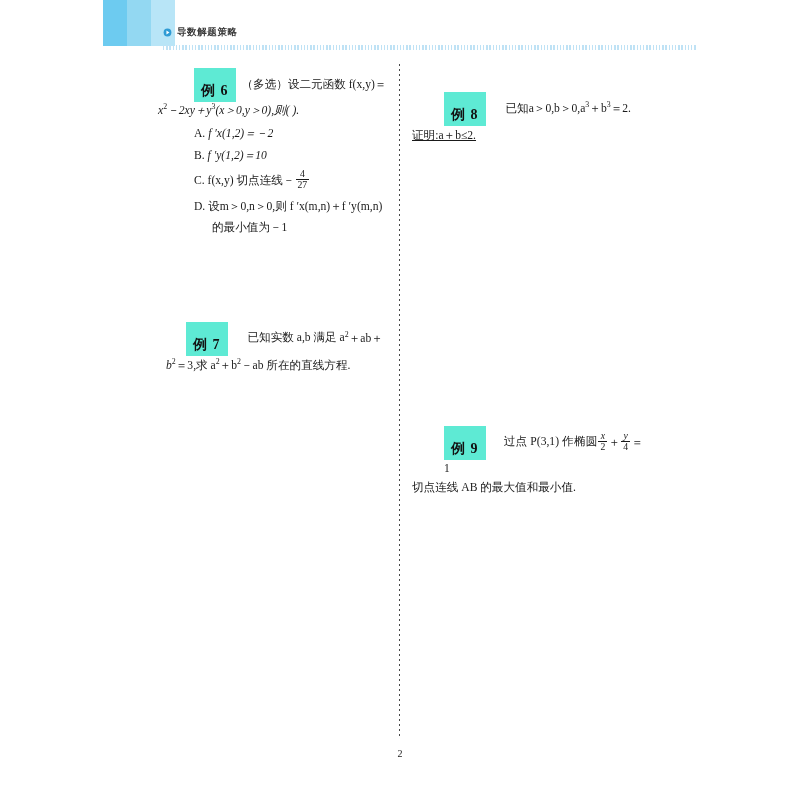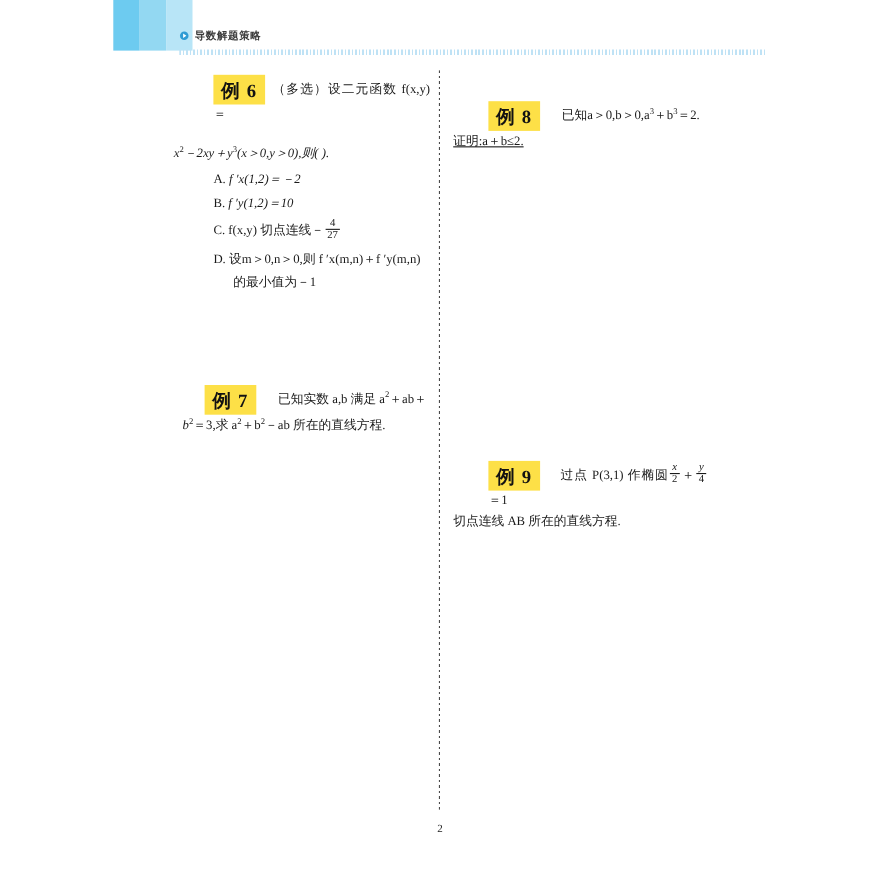--- a/index.html
+++ b/index.html
@@ -94,27 +94,27 @@
     position: absolute;
     width: 215px;
   }
   .col-left  { left: 176px; top: 68px; }
   .col-right { left: 428px; top: 68px; margin-top: 24px; }
 
   
   .example { position: relative; }
   .ex-badge {
     display: inline-block;
-    background: #fde047;
+    background: #5eead4;
     color: #121212;
     font-family: "Liberation Serif", "DejaVu Serif", serif;
     font-weight: bold;
-    font-size: 17px;
+    font-size: 14px;
     line-height: 1;
-    padding: 6px 7px 4px 7px;
+    padding: 16px 7px 4px 7px;
     letter-spacing: 1px;
     vertical-align: middle;
     margin-right: 6px;
   }
   .ex-body {
     font-size: 11.6px;
     line-height: 1.62;
     text-align: justify;
     text-justify: inter-ideograph;
   }
@@ -189,21 +189,21 @@
   <div class="col-divider"></div>
 
   <div class="col col-left">
 
     <div class="example" style="margin-left:18px;">
       <div class="ex-body">
         <span class="ex-badge">例 6</span><span>（多选）设二元函数 f(x,y)＝</span>
       </div>
     </div>
 
-    <div class="ex-body" style="margin-left:-18px; margin-top:17px;">
+    <div class="ex-body" style="margin-left:-18px; margin-top:0;">
       <span class="mi">x</span><sup class="sp">2</sup><span class="mi">－2xy＋y</span><sup class="sp">3</sup><span class="mi">(x＞0,y＞0),则(    ).</span>
     </div>
 
     <div class="opt" style="margin-top:2px;">
       <span>A.</span>
       <span class="mi">f ′x(1,2)＝－2</span>
     </div>
 
     <div class="opt">
       <span>B.</span>
@@ -247,20 +247,20 @@
       <span>证明:a＋b≤2.</span>
     </div>
 
     <div class="example" style="margin-top:280px; margin-left:16px;">
       <div class="ex-body">
         <span class="ex-badge">例 9</span><span style="padding-left:12px;">过点 P(3,1) 作椭圆</span><span class="frac"><span class="num mi">x</span><span class="den">2</span></span><span>＋</span><span class="frac"><span class="num mi">y</span><span class="den">4</span></span><span>＝1</span>
       </div>
     </div>
 
     <div class="ex-body" style="margin-left:-16px;">
-      <span>切点连线 AB 所在的直线方程.</span>
+      <span>切点连线 AB 的最大值和最小值.</span>
     </div>
 
   </div>
 
   <div class="page-number">2</div>
 
 </div>
 
 </body></html>

